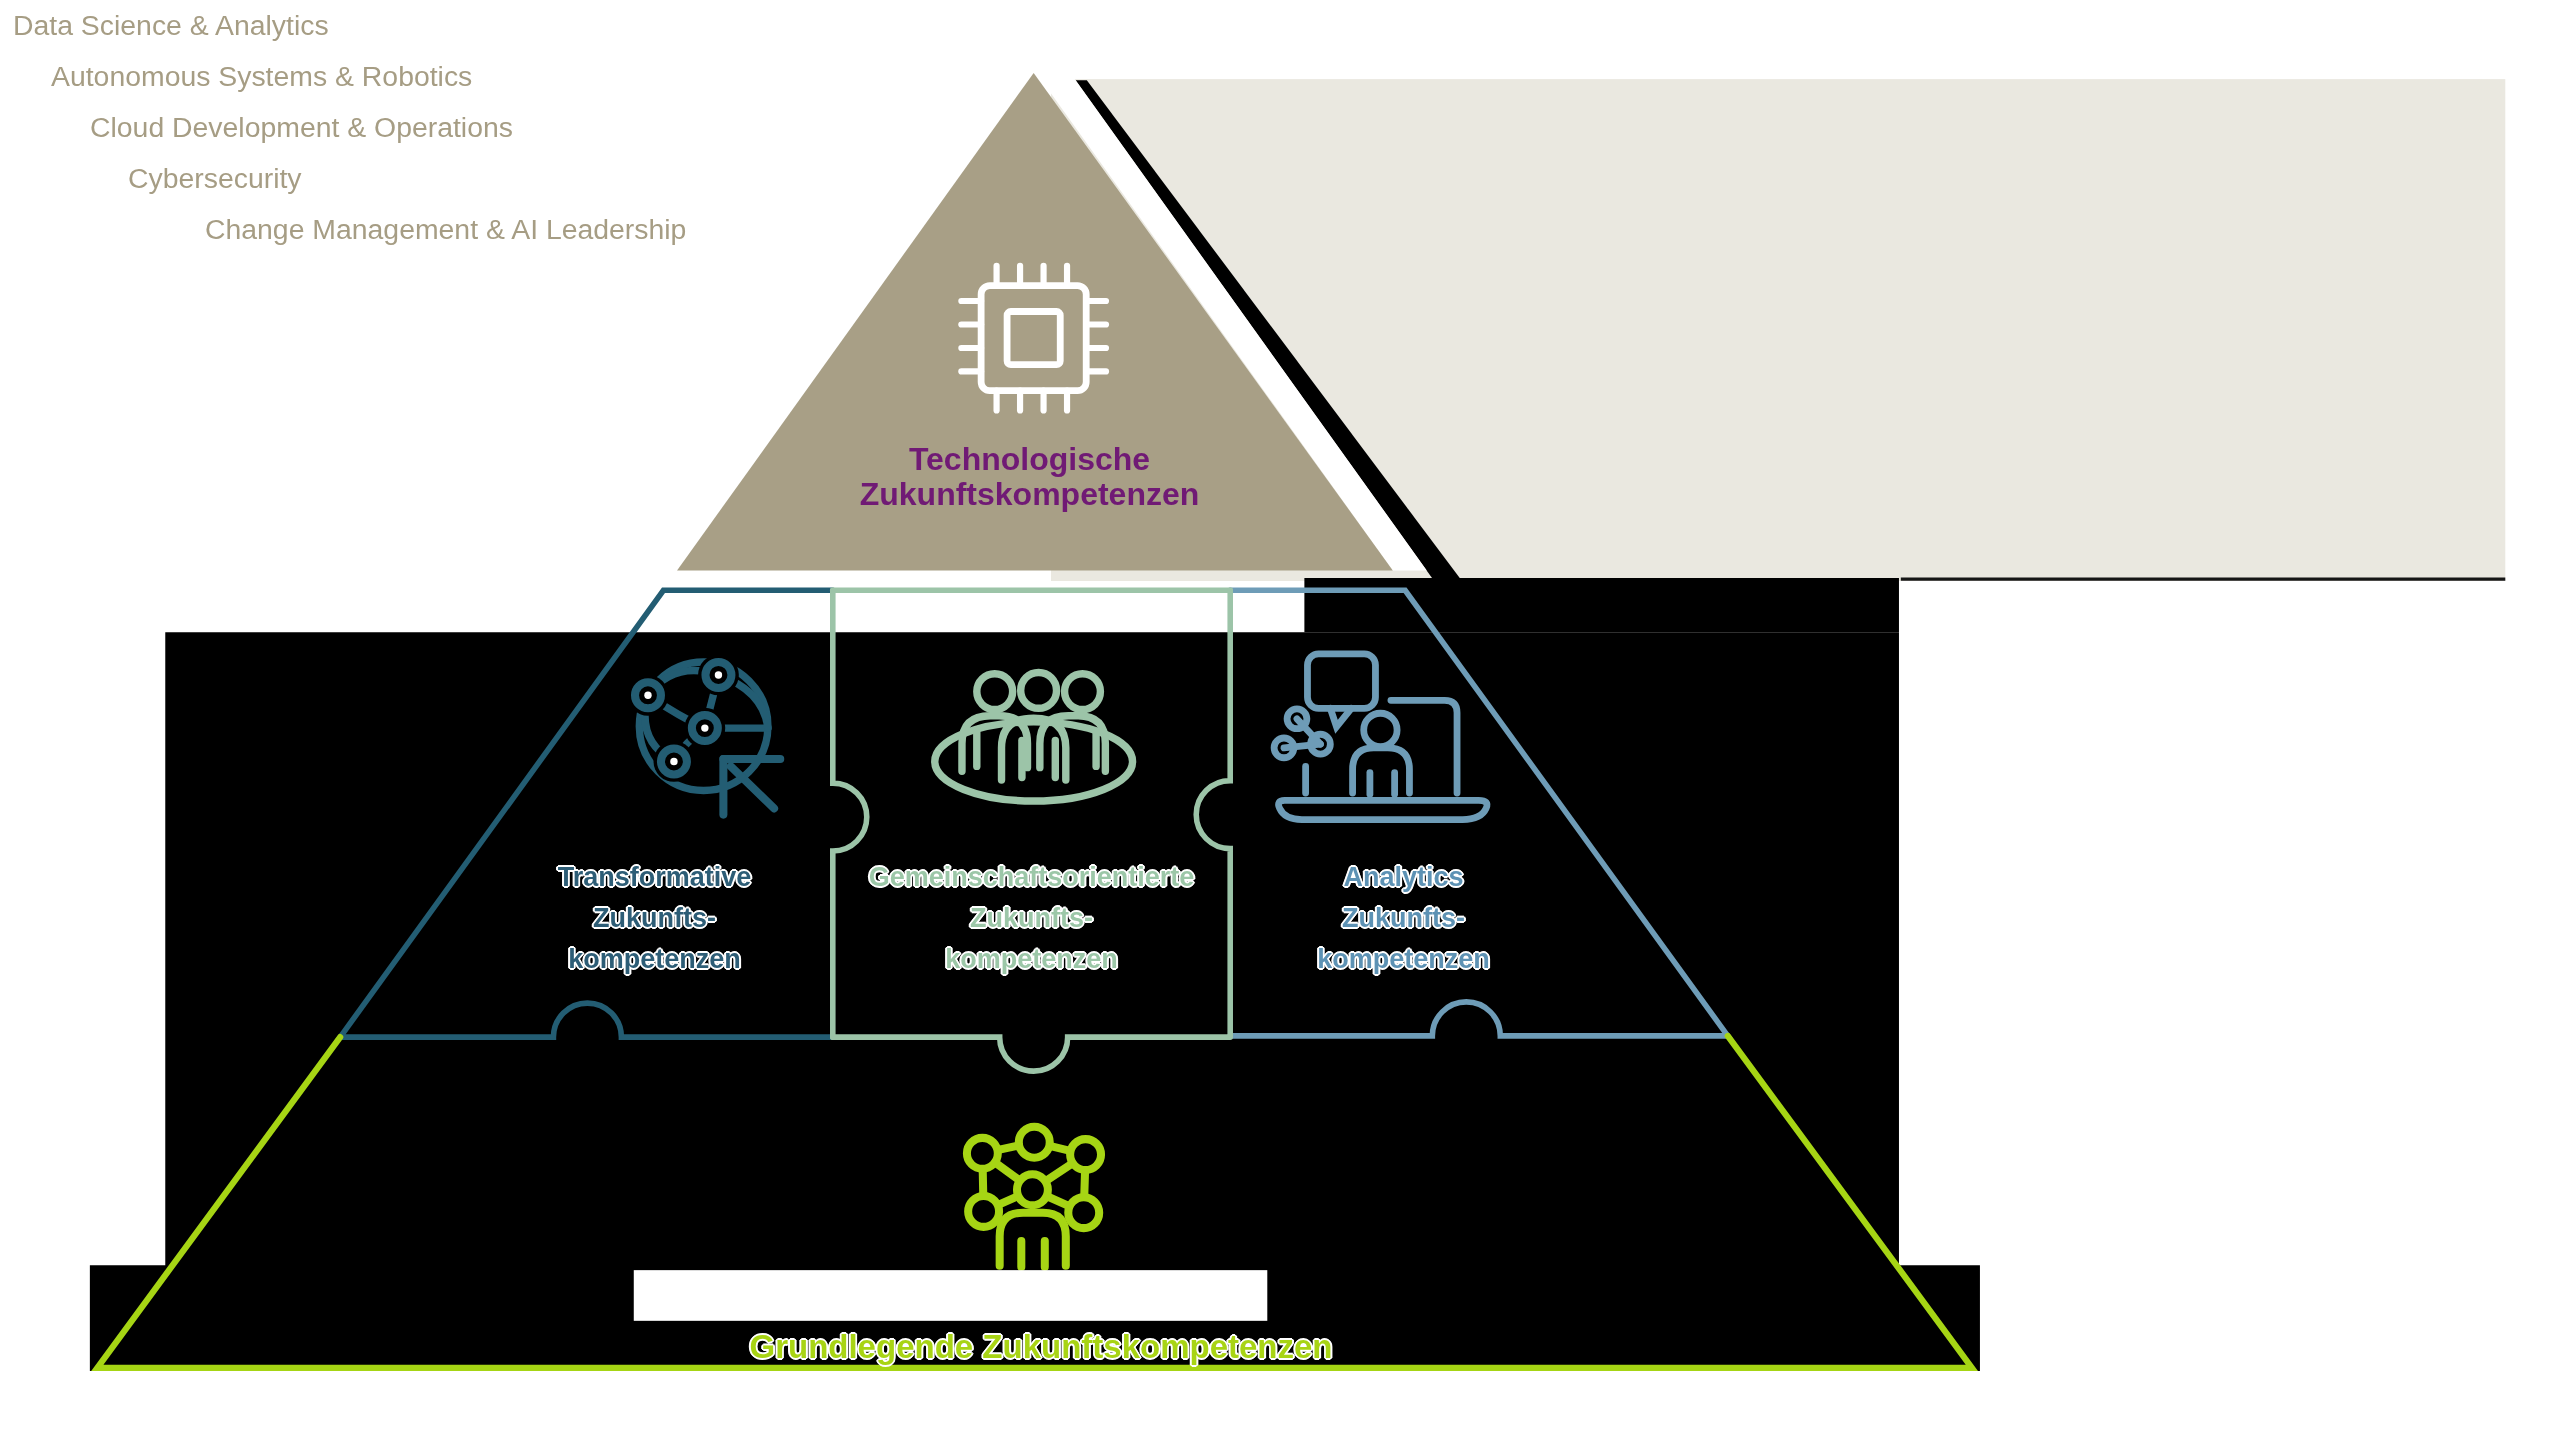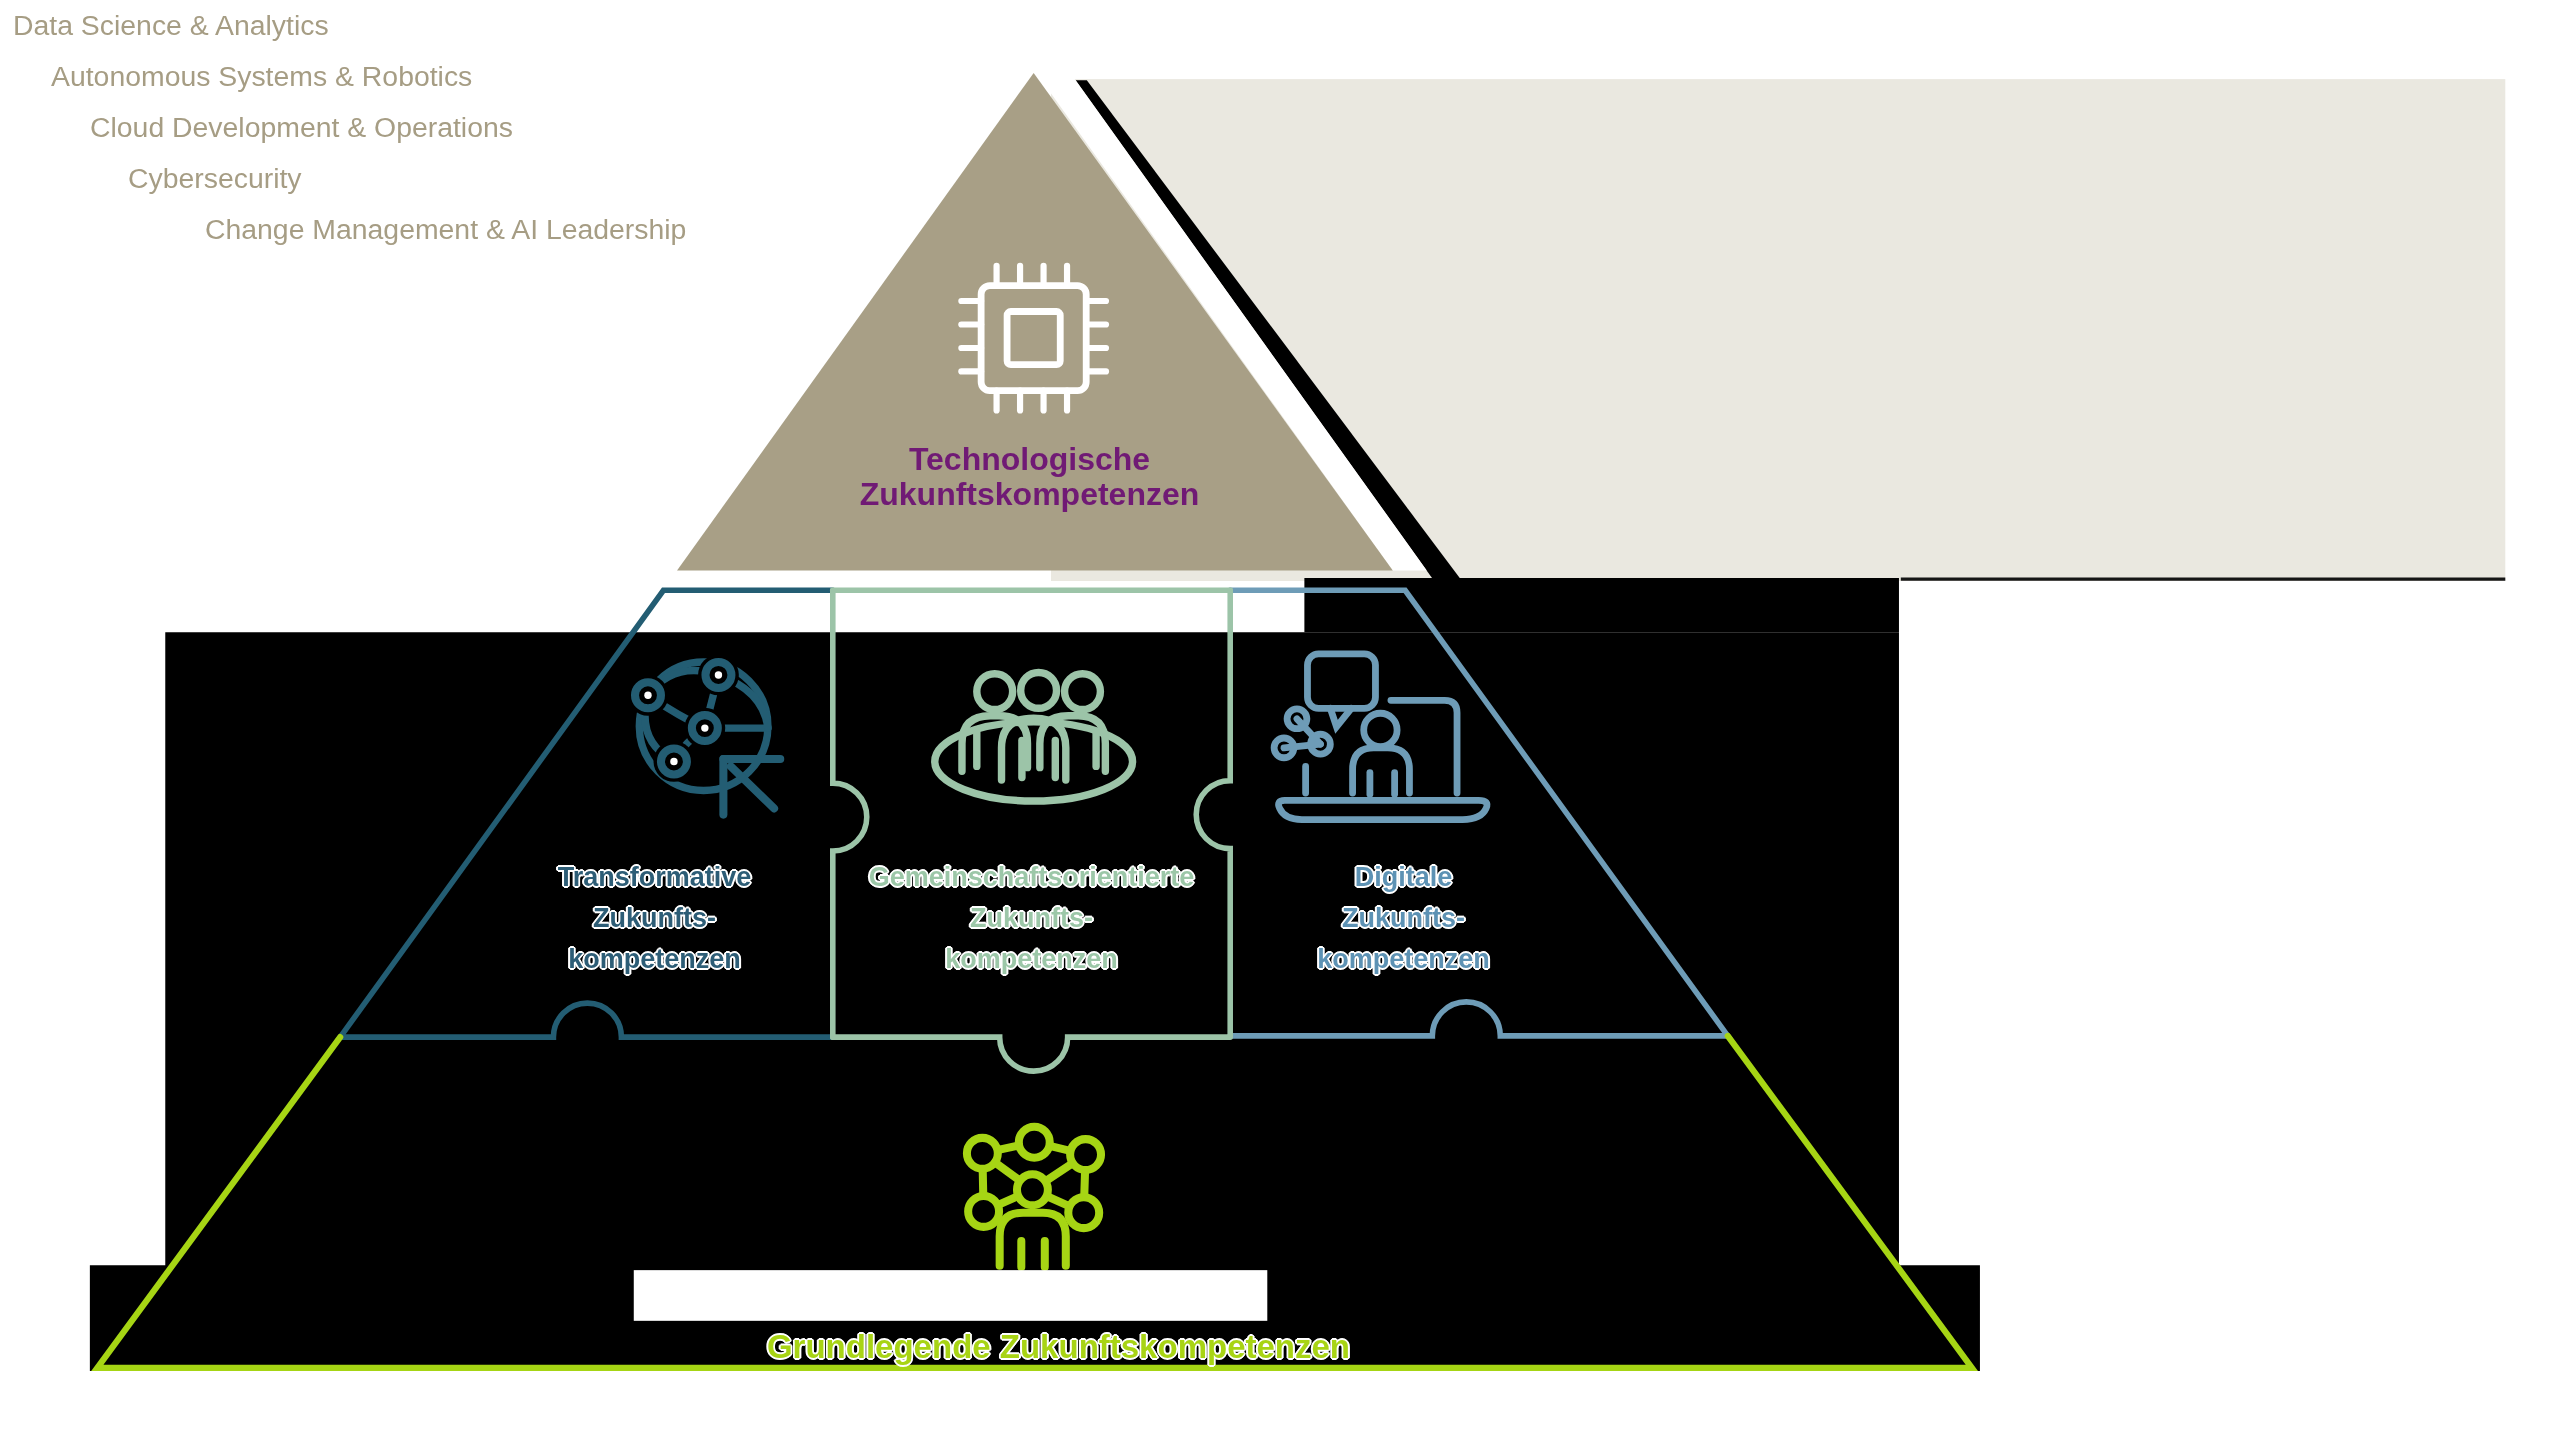--- a/index.html
+++ b/index.html
@@ -34,21 +34,21 @@
   .label-middle{
     left:815px;top:857px;width:433px;
     font-size:27px;line-height:41px;color:#9cc7a8;
   }
   .label-right{
     left:1187px;top:857px;width:433px;
     font-size:27px;line-height:41px;color:#5d92b4;
   }
   .label-foundation{
     left:732px;top:1328px;width:618px;
-    font-size:33px;line-height:38px;color:#a8d414;white-space:nowrap;text-align:right;
+    font-size:33px;line-height:38px;color:#a8d414;white-space:nowrap;text-align:center;
   }
 </style>
 </head>
 <body>
 
 <div class="canvas">
 
   <svg width="2576" height="1450" viewBox="0 0 4167 2346">
 
     <rect x="1700" y="128" width="2353" height="812" fill="#eae8e0"></rect>
@@ -205,20 +205,20 @@
     <div class="tech-item" style="margin-left:115px">Cybersecurity</div>
     <div class="tech-item" style="margin-left:192px">Change Management &amp; AI Leadership</div>
   </div>
 
   <div class="txt center halo label-left">Transformative
 Zukunfts-
 kompetenzen</div>
   <div class="txt center halo label-middle">Gemeinschaftsorientierte
 Zukunfts-
 kompetenzen</div>
-  <div class="txt center halo label-right">Digitale
+  <div class="txt center halo label-right">Analytics
 Zukunfts-
 kompetenzen</div>
 
   <div class="txt halo label-foundation">Grundlegende Zukunftskompetenzen</div>
 
 </div>
 
 
 </body></html>

